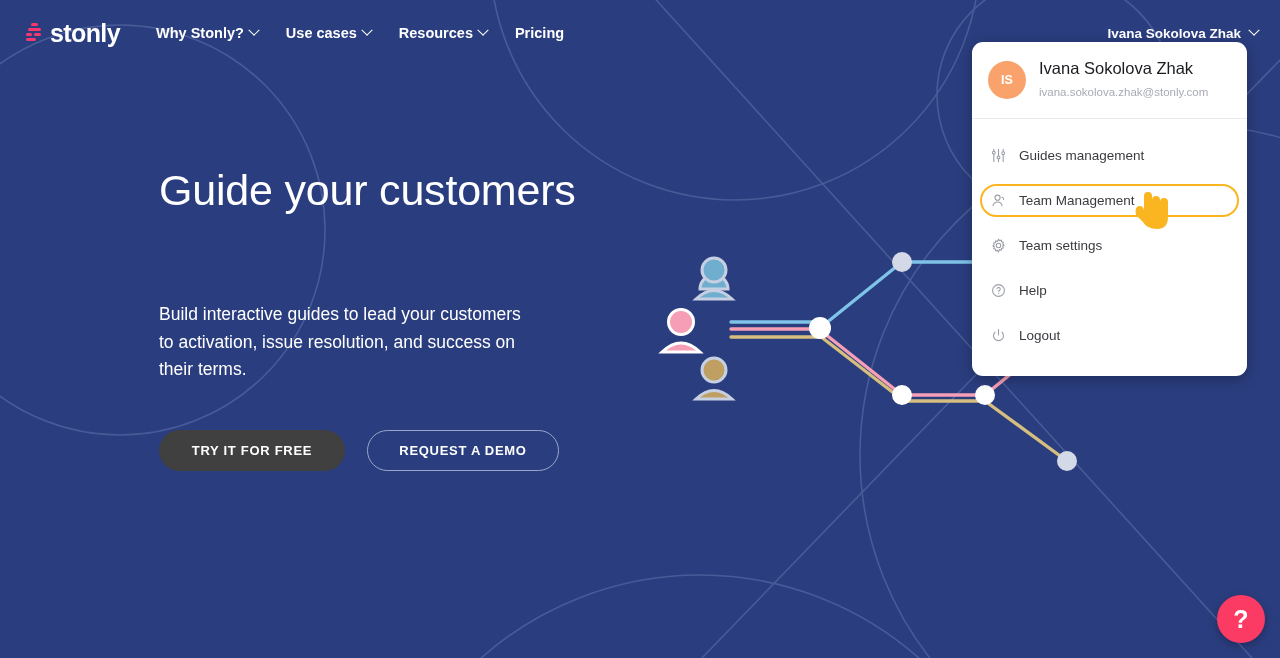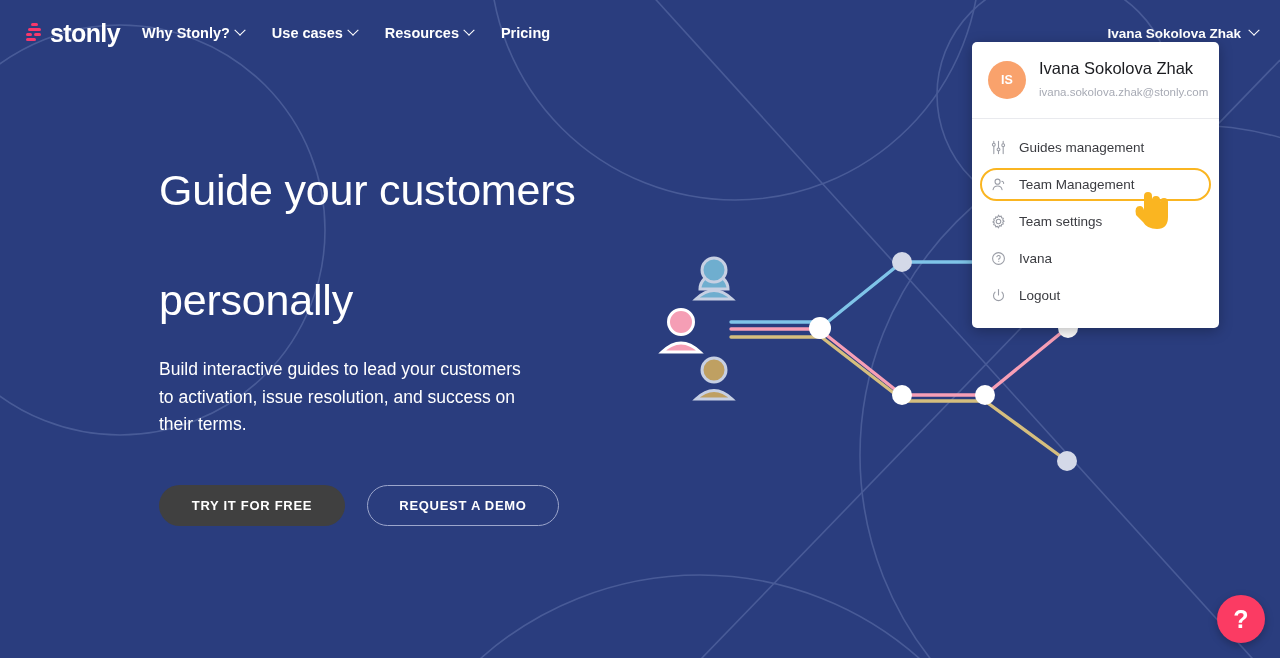--- a/index.html
+++ b/index.html
@@ -19,21 +19,21 @@
   .bg-svg { position: absolute; inset: 0; width: 1280px; height: 658px; pointer-events: none; }
 
   
   .navbar {
     position: absolute; top: 0; left: 0;
     width: 1280px; height: 66px;
     display: flex; align-items: center;
     padding: 0 22px 0 26px;
     z-index: 20;
   }
-  .logo-wrap { display: flex; align-items: center; gap: 7px; margin-right: 22px; }
+  .logo-wrap { display: flex; align-items: center; gap: 7px; margin-right: 36px; }
   .logo-mark { width: 17px; height: 20px; position: relative; }
   .logo-mark i {
     position: absolute; display: block; background: #F8386B; border-radius: 1.5px;
   }
   .logo-mark i:nth-child(1){ left:5px;  top:0px;  width:7px;  height:3px; }
   .logo-mark i:nth-child(2){ left:2px;  top:5px;  width:13px; height:3px; }
   .logo-mark i:nth-child(3){ left:0px;  top:10px; width:6px;  height:3px; }
   .logo-mark i:nth-child(4){ left:8px;  top:10px; width:7px;  height:3px; }
   .logo-mark i:nth-child(5){ left:0px;  top:15px; width:10px; height:3px; }
   .logo-text {
@@ -72,39 +72,39 @@
   }
   .btn-primary { width: 186px; background: #404040; color: #ffffff; border: none; }
   .btn-outline { width: 192px; background: transparent; color: #ffffff; border: 1.3px solid #9CA6CC; }
 
   
   .graph { position: absolute; left: 0; top: 0; width: 1280px; height: 658px; z-index: 4; pointer-events: none; }
 
   
   .dropdown {
     position: absolute; top: 42px; left: 972px;
-    width: 247px; background: #ffffff;
-    border-radius: 5px;
+    width: 275px; background: #ffffff;
+    border-radius: 11px;
     box-shadow: 0 3px 14px rgba(0,0,0,0.28);
     z-index: 40; overflow: visible;
   }
   .dd-head { display: flex; align-items: center; gap: 13px; padding: 16px 16px 17px 16px; border-bottom: 1px solid #E9EAEE; }
   .avatar {
     width: 38px; height: 38px; border-radius: 50%;
     background: #F9A26C; color: #ffffff;
     display: flex; align-items: center; justify-content: center;
     font-size: 12.5px; font-weight: 600; flex: 0 0 auto;
   }
   .dd-name { color: #1B1C20; font-size: 16.5px; font-weight: 400; line-height: 20px; }
   .dd-email { color: #A7AAB4; font-size: 11.5px; line-height: 17px; margin-top: 6px; }
   .dd-list { padding: 8px 0 12px 0; }
   .dd-item {
     position: relative;
     display: flex; align-items: center; gap: 12px;
-    height: 33px; margin: 4px 8px; padding: 0 8px;
+    height: 33px; margin: 12px 8px; padding: 0 8px;
     color: #3A3B40; font-size: 13.5px; cursor: pointer;
     border-radius: 18px; border: 2px solid transparent;
   }
   .dd-item.highlight { border-color: #FAB521; }
   .dd-icn { width: 17px; height: 17px; flex: 0 0 auto; display:flex; align-items:center; justify-content:center; }
   .dd-icn svg { display: block; }
 
   
   .cursor-hand { position: absolute; left: 1122px; top: 185px; z-index: 60; pointer-events: none; }
 
@@ -206,21 +206,20 @@
     <div class="nav-right">
       <span class="account-name">Ivana Sokolova Zhak</span>
       <span class="chev"></span>
     </div>
   </div>
 
   <div class="hero">
     <h1>
       <span>Guide your customers</span><br>
       <br>
-      <span>personally</span>
     </h1>
     <p>Build interactive guides to lead your customers to activation, issue resolution, and success on their terms.</p>
     <div class="cta-row">
       <div class="btn btn-primary">TRY IT FOR FREE</div>
       <div class="btn btn-outline">REQUEST A DEMO</div>
     </div>
   </div>
 
   <div class="dropdown">
     <div class="dd-head">
@@ -269,21 +268,21 @@
       </div>
 
       <div class="dd-item">
         <span class="dd-icn">
           <svg width="15" height="15" viewBox="0 0 16 16" fill="none" stroke="#9A9DA6" stroke-width="1.15" stroke-linecap="round">
             <circle cx="8" cy="8" r="6.3"></circle>
             <path d="M6.3 6.1 a1.8 1.8 0 1 1 2.1 2.2 v1"></path>
             <circle cx="8.3" cy="11.3" r="0.55" fill="#9A9DA6" stroke="none"></circle>
           </svg>
         </span>
-        <span>Ivana</span>
+        <span>Help</span>
       </div>
 
       <div class="dd-item">
         <span class="dd-icn">
           <svg width="15" height="15" viewBox="0 0 16 16" fill="none" stroke="#9A9DA6" stroke-width="1.15" stroke-linecap="round">
             <path d="M 4.3 4.4 a 5.3 5.3 0 1 0 7.4 0"></path>
             <line x1="8" y1="1.6" x2="8" y2="7.4"></line>
           </svg>
         </span>
         <span>Logout</span>

